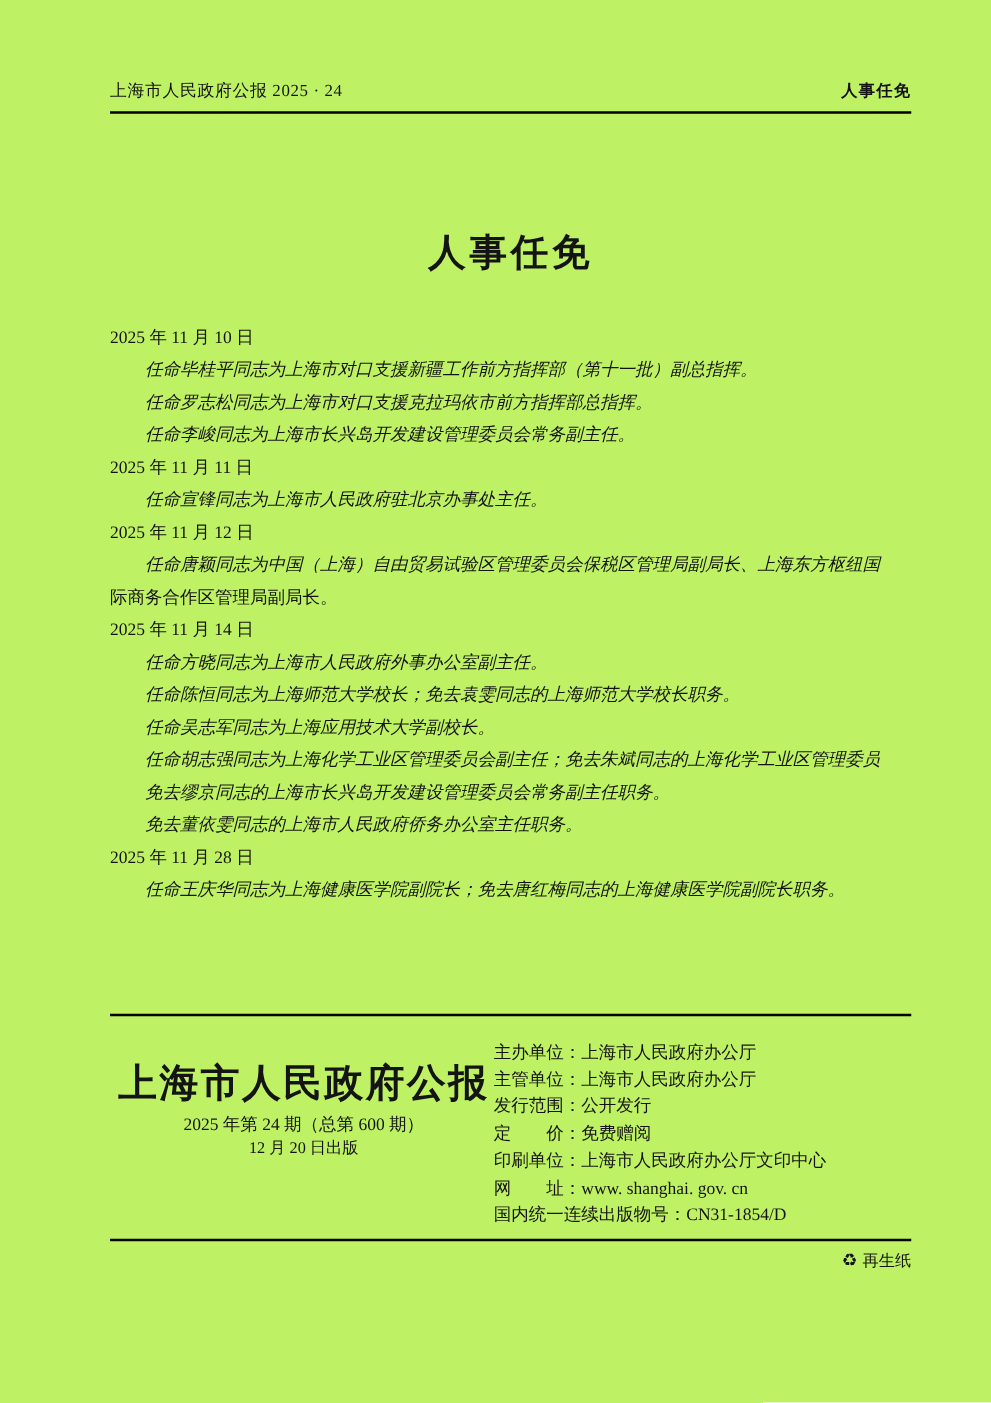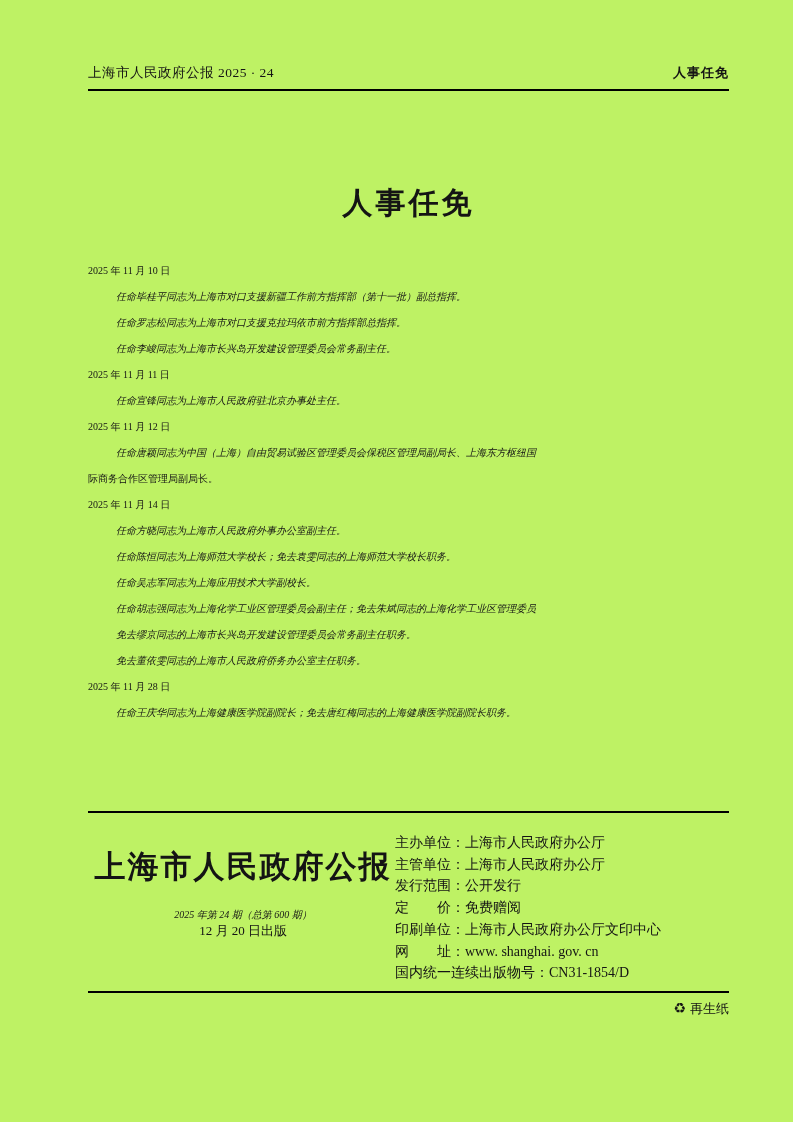--- a/index.html
+++ b/index.html
@@ -26,33 +26,33 @@
   }
   .header-rule{top:89px;}
   .article-title{
     position:absolute;left:88px;right:64px;top:186px;
     text-align:center;
     font-size:30px;font-weight:bold;letter-spacing:3px;
     line-height:34px;
   }
   .body-text{
     position:absolute;left:88px;right:64px;top:258px;
-    font-size:10px;line-height:26px;
+    font-size:14px;line-height:26px;
   }
   .body-line{white-space:nowrap;}
   .body-line.indent{padding-left:28px;font-style:italic;}
   .colophon-rule{top:811px;}
   .colophon-left{
     position:absolute;left:88px;top:852px;width:310px;
     text-align:center;
   }
   .gazette-title{
     font-size:31px;font-weight:bold;letter-spacing:2px;line-height:30px;
   }
-  .issue-line{margin-top:26px;font-size:10px;font-style:italic;}
+  .issue-line{margin-top:9px;font-size:14px;}
   .publish-line{font-size:13px;}
   .colophon-details{
     position:absolute;left:395px;top:832px;
     font-size:14px;line-height:21.7px;
   }
   .colophon-line{white-space:nowrap;}
   .bottom-rule{top:991px;}
   .recycle-note{
     position:absolute;left:80px;right:64px;top:1000px;
     text-align:right;font-size:13px;

